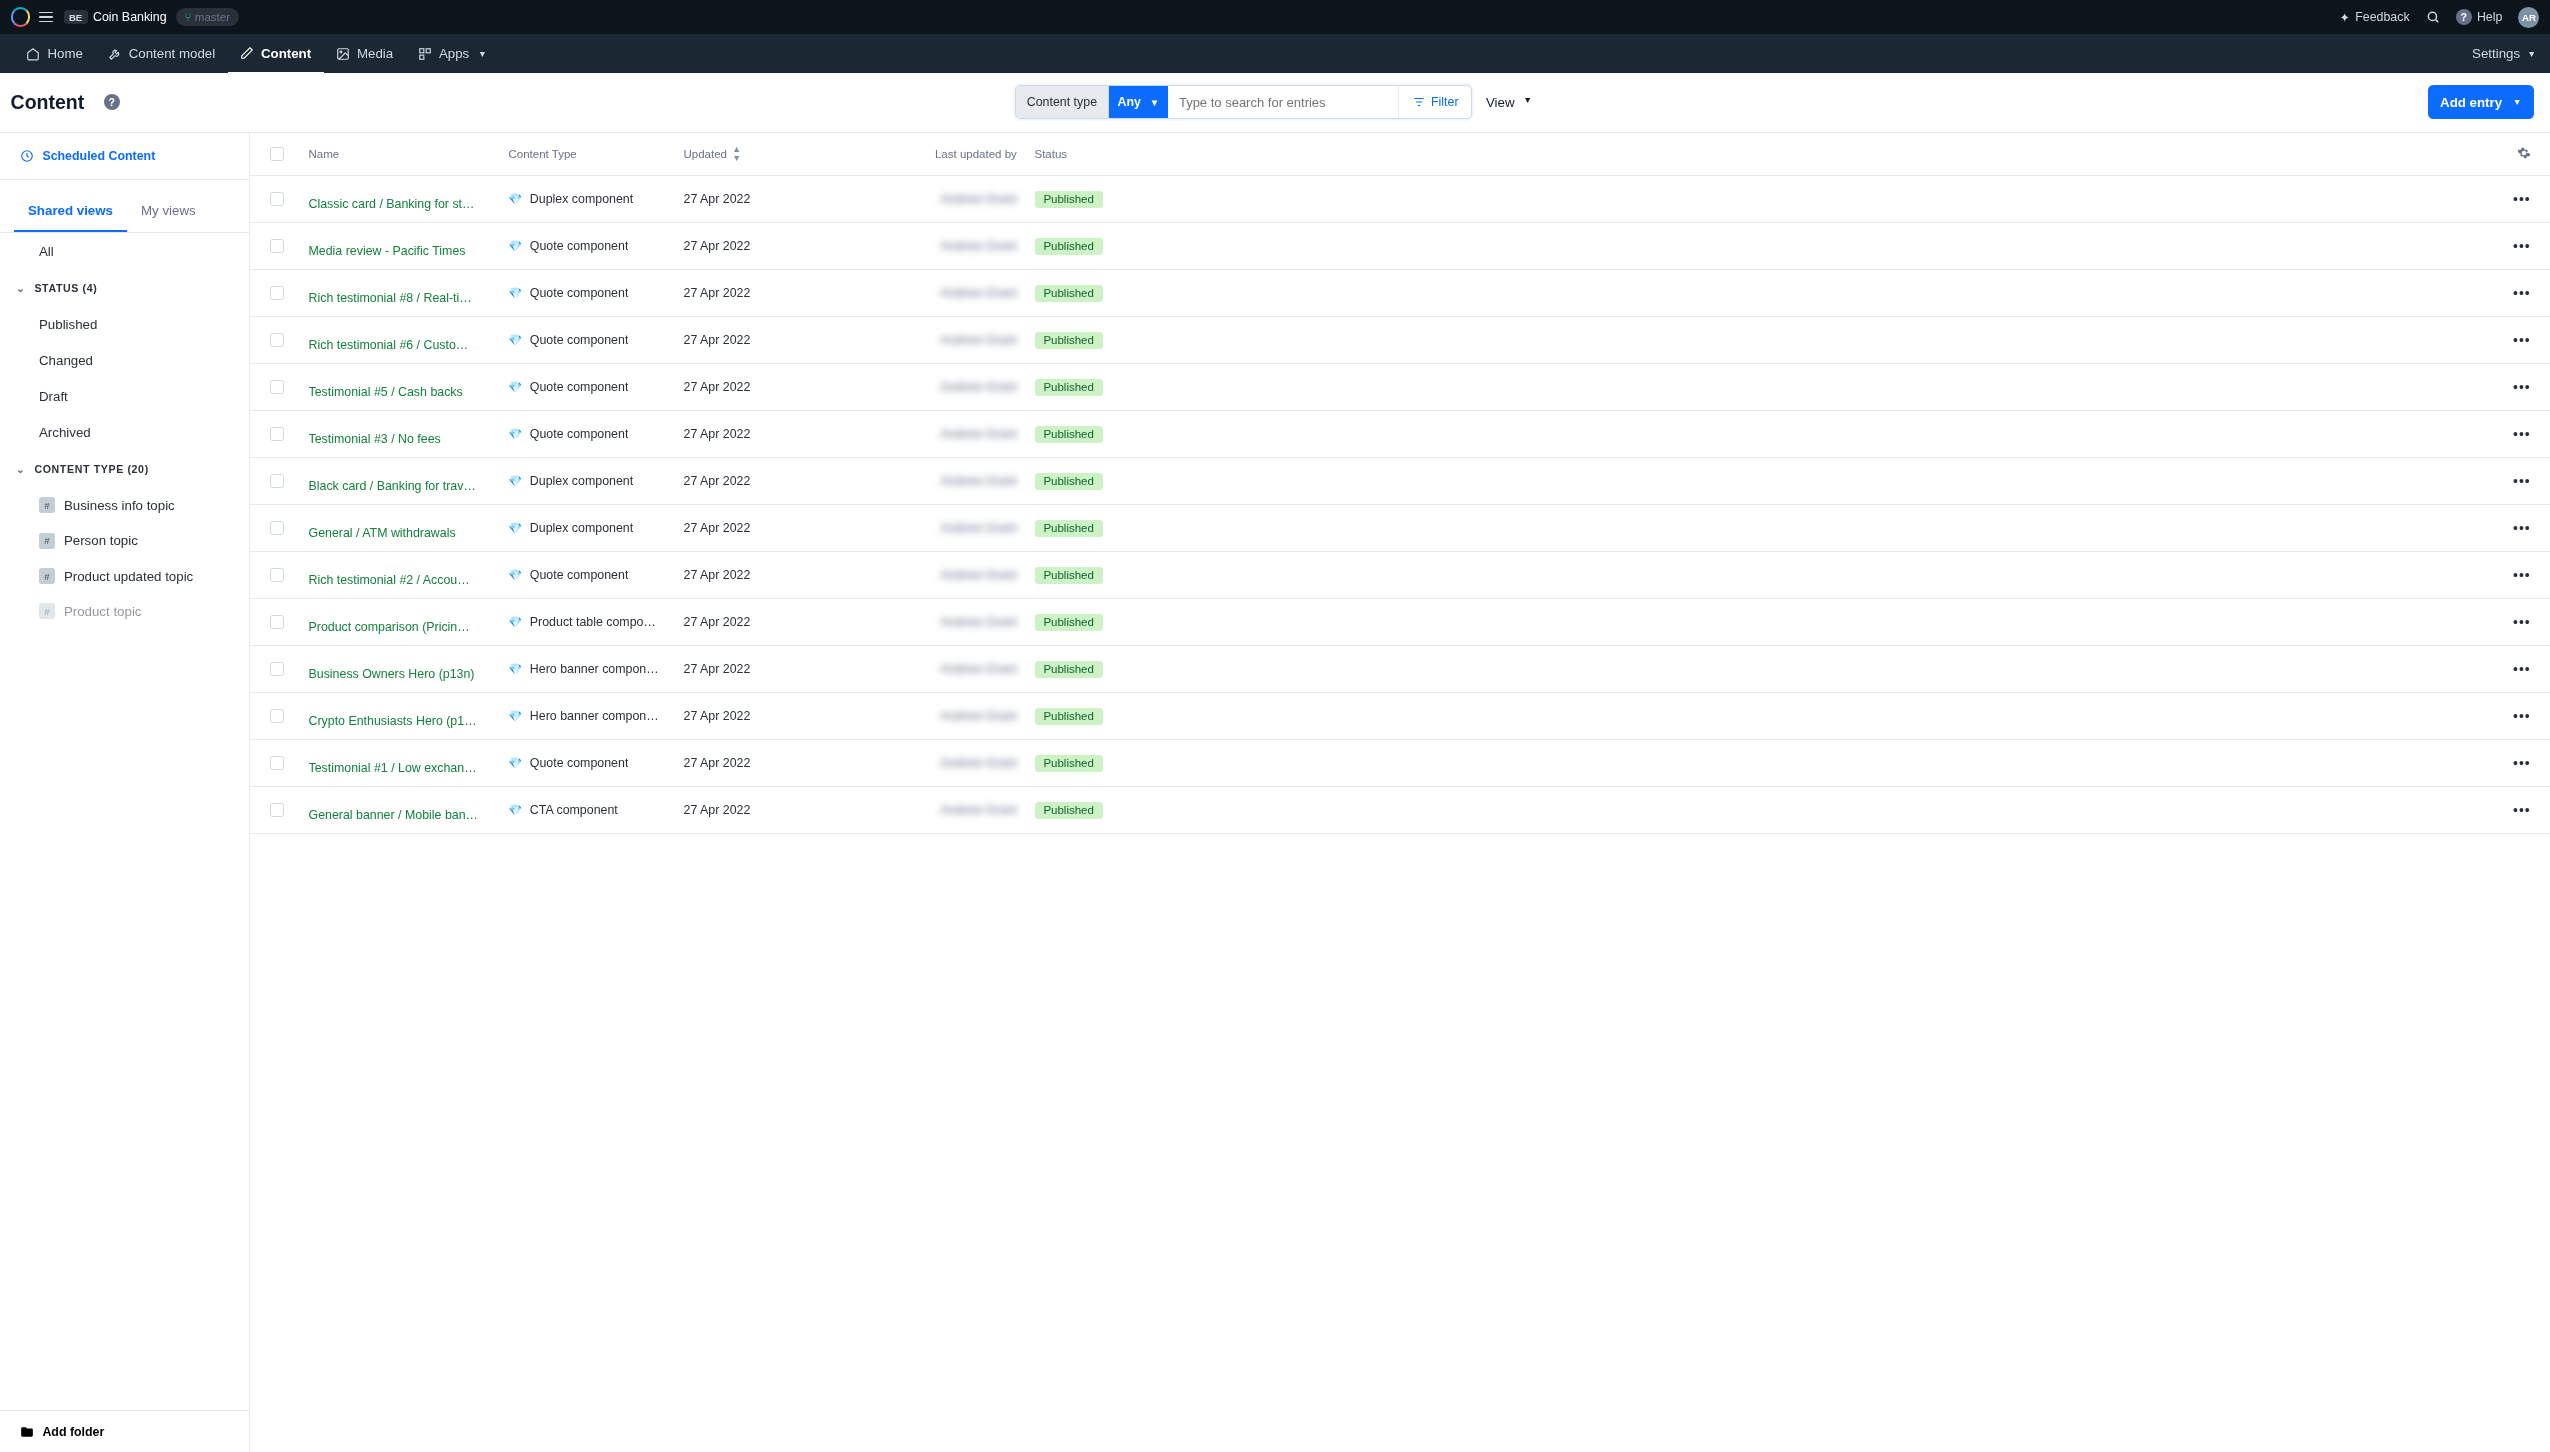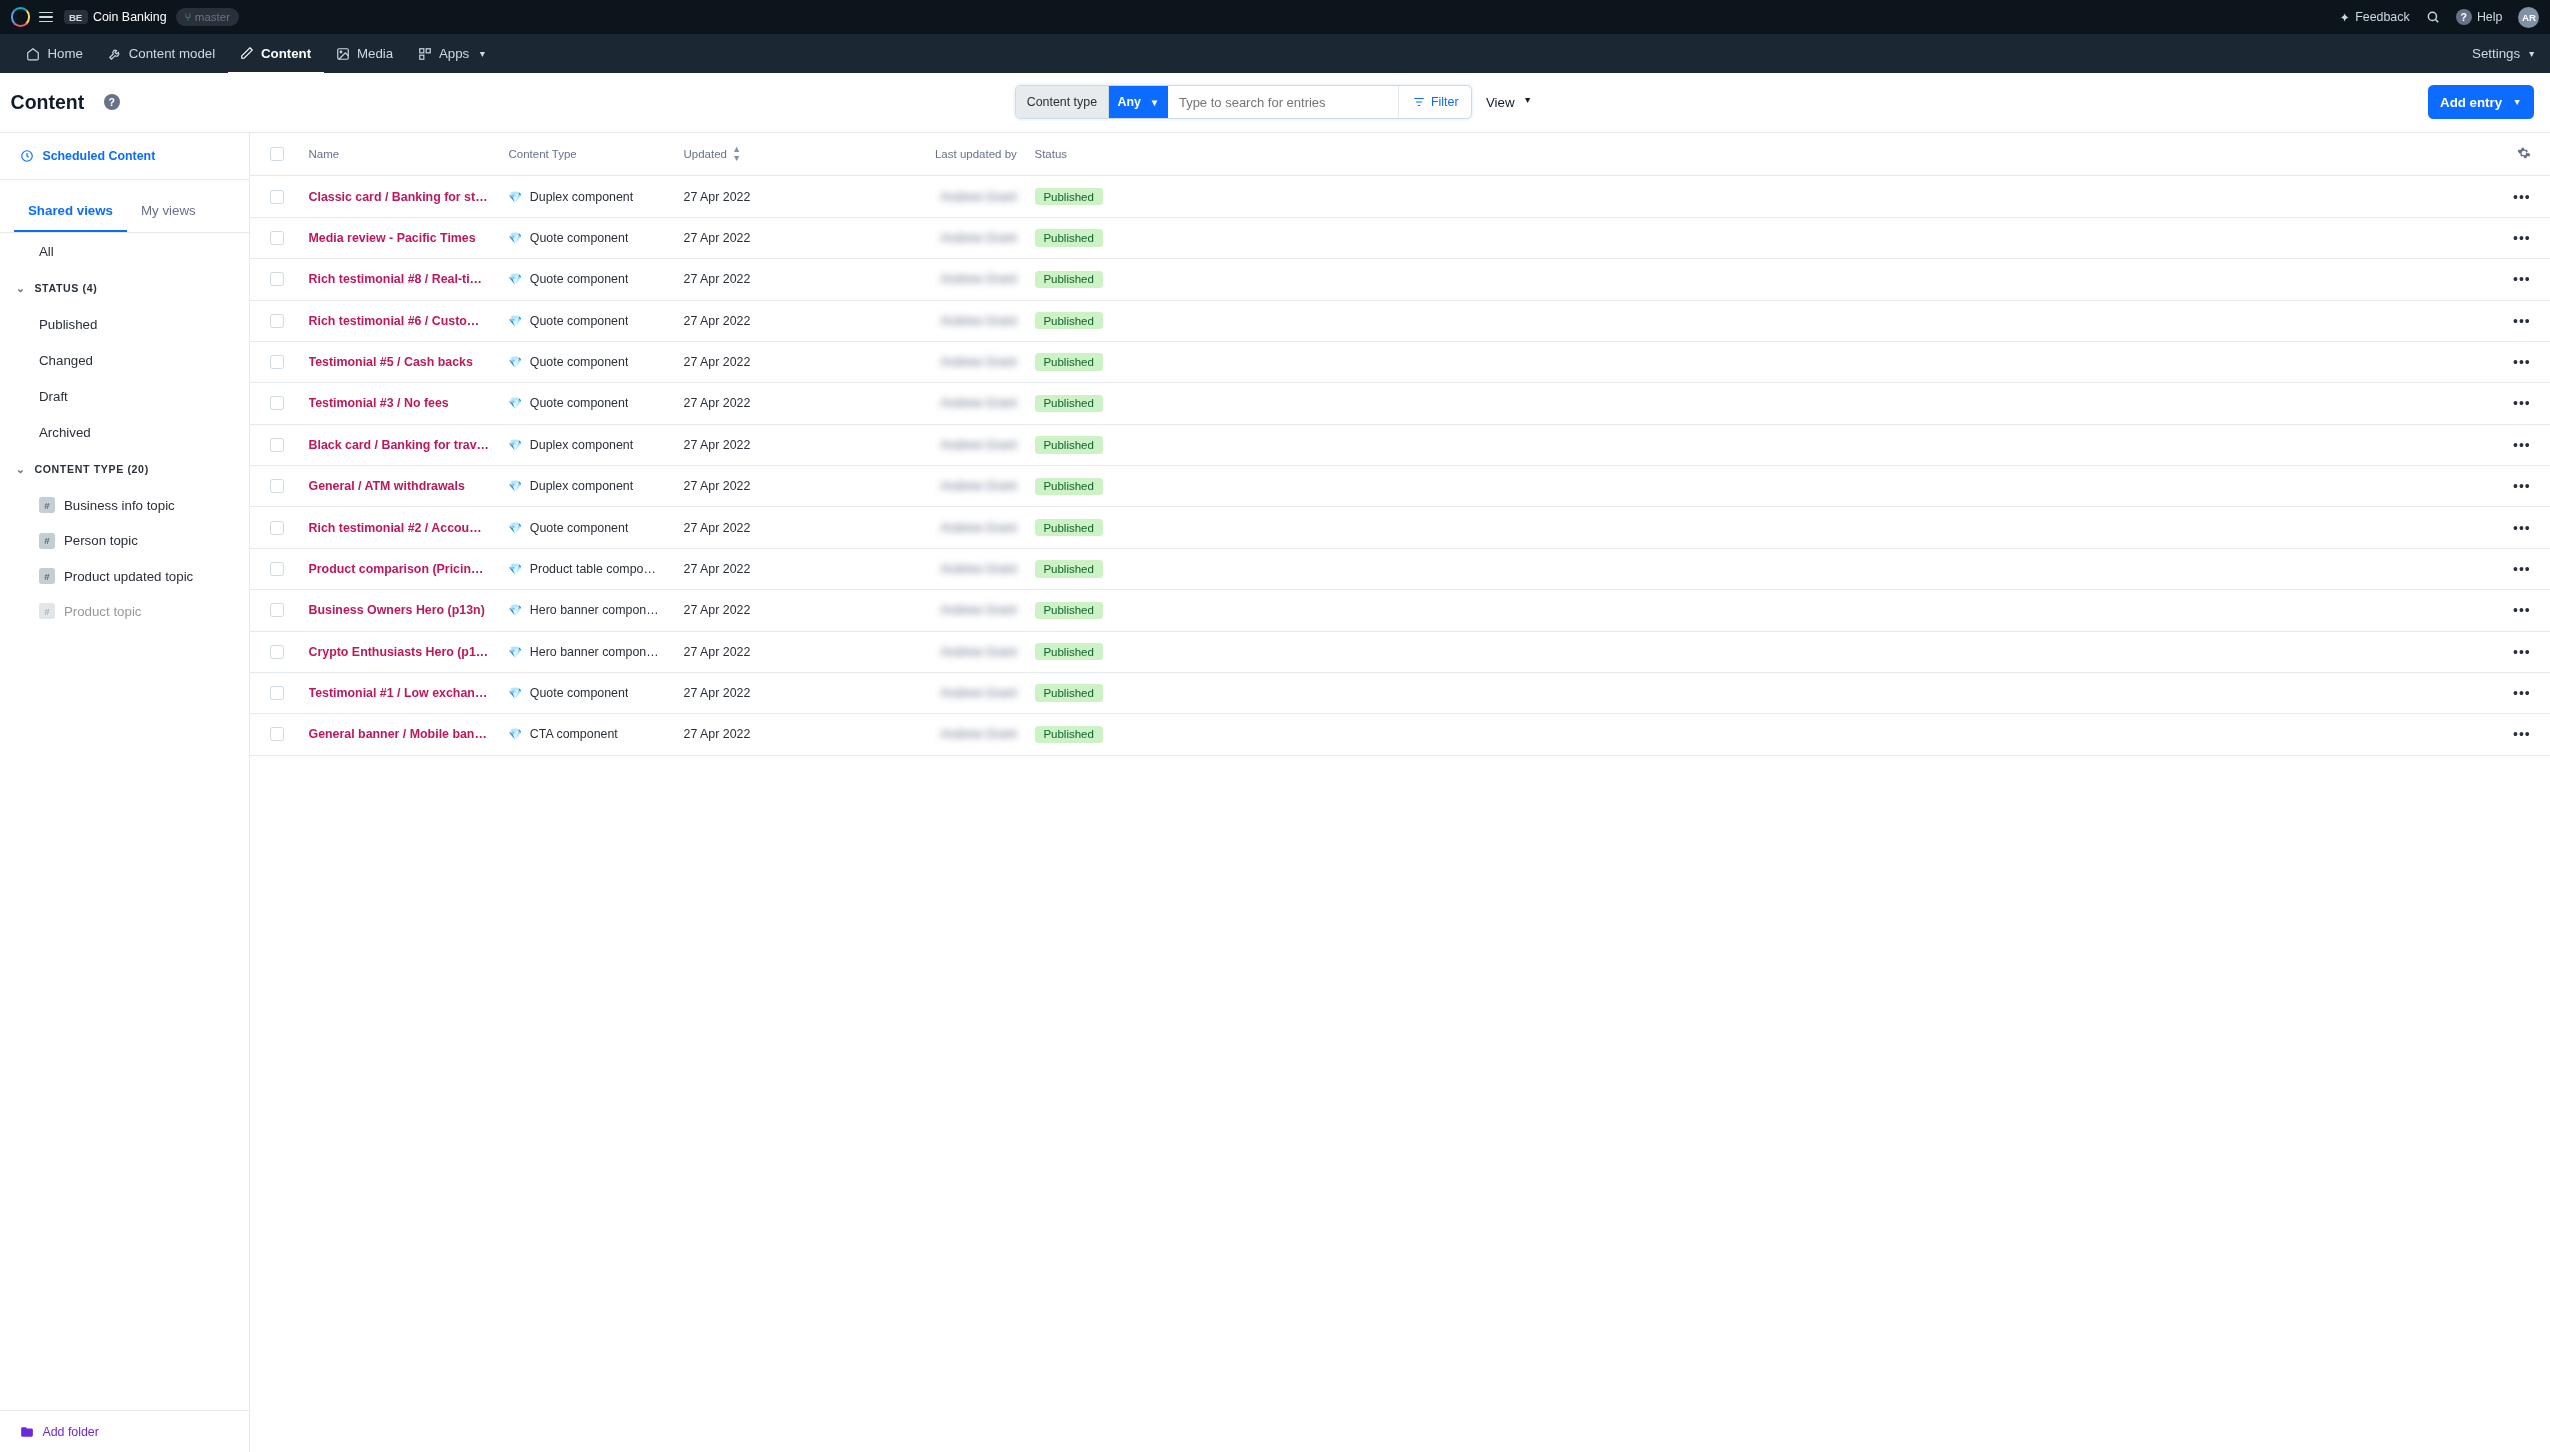--- a/index.html
+++ b/index.html
@@ -40,37 +40,37 @@
 .scheduled { display: flex; align-items: center; gap: 8.9px; padding: 16px 19.5px; color: #0b6cff; font-weight: 600; border-bottom: 0.9px solid #e5ebed; cursor: pointer; }
 .sidebar-tabs { display: flex; padding: 0 14px; border-bottom: 0.9px solid #e5ebed; margin-top: 10.6px; }
 .sidebar-tab { padding: 12.4px 14px; font-size: 13.3px; color: #67728a; cursor: pointer; font-weight: 500; }
 .sidebar-tab.active { color: #0b6cff; border-bottom: 2.7px solid #0b6cff; font-weight: 600; }
 .sidebar-scroll { flex: 1; overflow-y: auto; }
 .sb-item { padding: 10.6px 17.7px 10.6px 39px; font-size: 13.3px; cursor: pointer; color: #2a3039; }
 .sb-section-header { display: flex; align-items: center; gap: 8.9px; padding: 12.4px 16px; font-size: 10.6px; font-weight: 700; letter-spacing: 0.06em; color: #2a3039; cursor: pointer; }
 .sb-section-header .chev { font-size: 10.6px; color: #67728a; }
 .sb-ct-item { display: flex; align-items: center; gap: 8.9px; padding: 9.7px 17.7px 9.7px 39px; font-size: 13.3px; color: #2a3039; cursor: pointer; }
 .hash-badge { width: 16px; height: 16px; background: #c3cfd5; color: #5a6573; border-radius: 2.7px; display: flex; align-items: center; justify-content: center; font-size: 9.7px; font-weight: 700; }
-.sidebar-footer { border-top: 0.9px solid #e5ebed; padding: 14px 19.5px; display: flex; align-items: center; gap: 8.9px; color: #6d28d9; font-weight: 400; cursor: pointer; }
+.sidebar-footer { border-top: 0.9px solid #e5ebed; padding: 14px 19.5px; display: flex; align-items: center; gap: 8.9px; color: #000000; font-weight: 700; cursor: pointer; }
 
 .table-area { flex: 1; overflow-y: auto; }
 .table-header { display: flex; align-items: center; padding: 12.4px 19.5px; border-bottom: 0.9px solid #e5ebed; font-size: 11.5px; color: #67728a; font-weight: 500; }
 .col-check { width: 39px; }
 .col-name { flex: 0 0 200px; }
 .col-ct { flex: 0 0 175px; }
 .col-upd { flex: 0 0 174px; display: flex; align-items: center; gap: 5.3px; }
 .col-by { flex: 0 0 177px; text-align: right; padding-right: 17.7px; }
 .col-stat { flex: 0 0 124px; }
 .col-act { flex: 0 0 39px; text-align: right; }
 .sort-arrows { font-size: 8.9px; line-height: 1; color: #8091a5; display: flex; flex-direction: column; }
 .gear-cell { margin-left: auto; cursor: pointer; }
 
 .row { display: flex; align-items: center; padding: 11.5px 19.5px; border-bottom: 0.9px solid #e5ebed; font-size: 12.4px; }
 .checkbox { width: 14px; height: 14px; border: 1.3px solid #cfd9e0; border-radius: 2.7px; cursor: pointer; }
-.row-name { font-weight: 700; color: #be185d; white-space: nowrap; overflow: hidden; text-overflow: ellipsis; padding-right: 10.6px; }
+.row-name { font-weight: 400; color: #15803d; white-space: nowrap; overflow: hidden; text-overflow: ellipsis; padding-right: 10.6px; margin-top: 9px; }
 .row-ct { display: flex; align-items: center; gap: 7px; color: #2a3039; white-space: nowrap; overflow: hidden; text-overflow: ellipsis; padding-right: 10.6px; }
 .diamond { color: #4fb5e8; font-size: 11.5px; }
 .row-date { color: #2a3039; }
 .row-by { filter: blur(3.5px); color: #67728a; text-align: right; padding-right: 17.7px; }
 .status-pill { background: #cdf2c6; color: #10632e; font-size: 11.5px; padding: 2.7px 8.9px; border-radius: 3.5px; font-weight: 500; display: inline-block; }
 .row-actions { cursor: pointer; color: #2a3039; font-size: 14px; letter-spacing: 0.9px; text-align: right; }
 .icon-svg { width: 14px; height: 14px; flex-shrink: 0; }
 </style>
 </head>
 <body>

